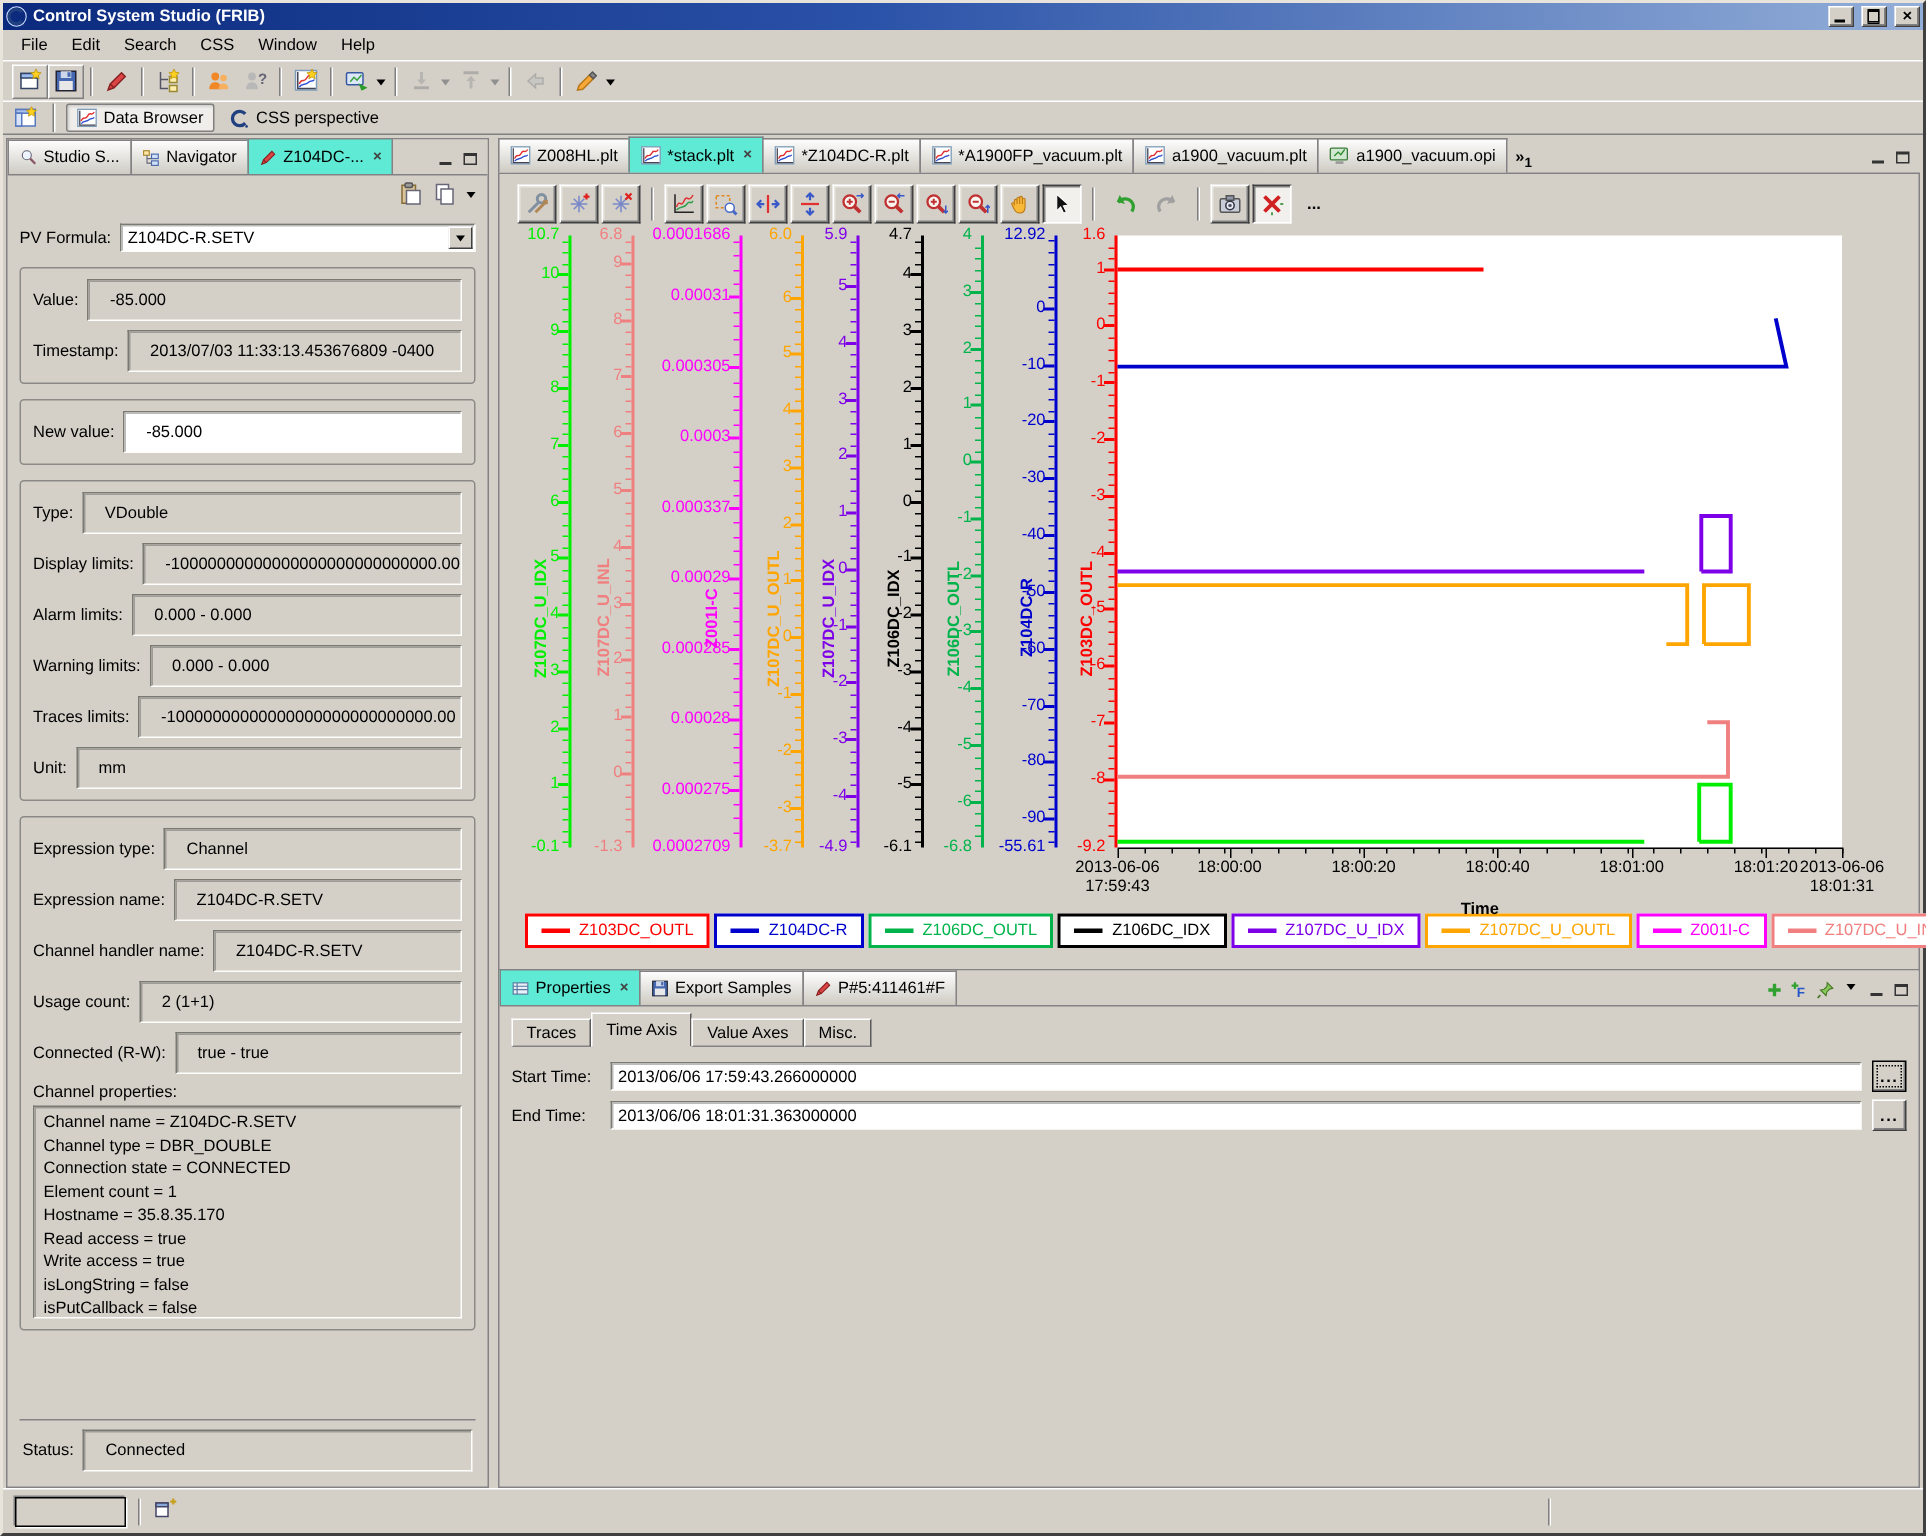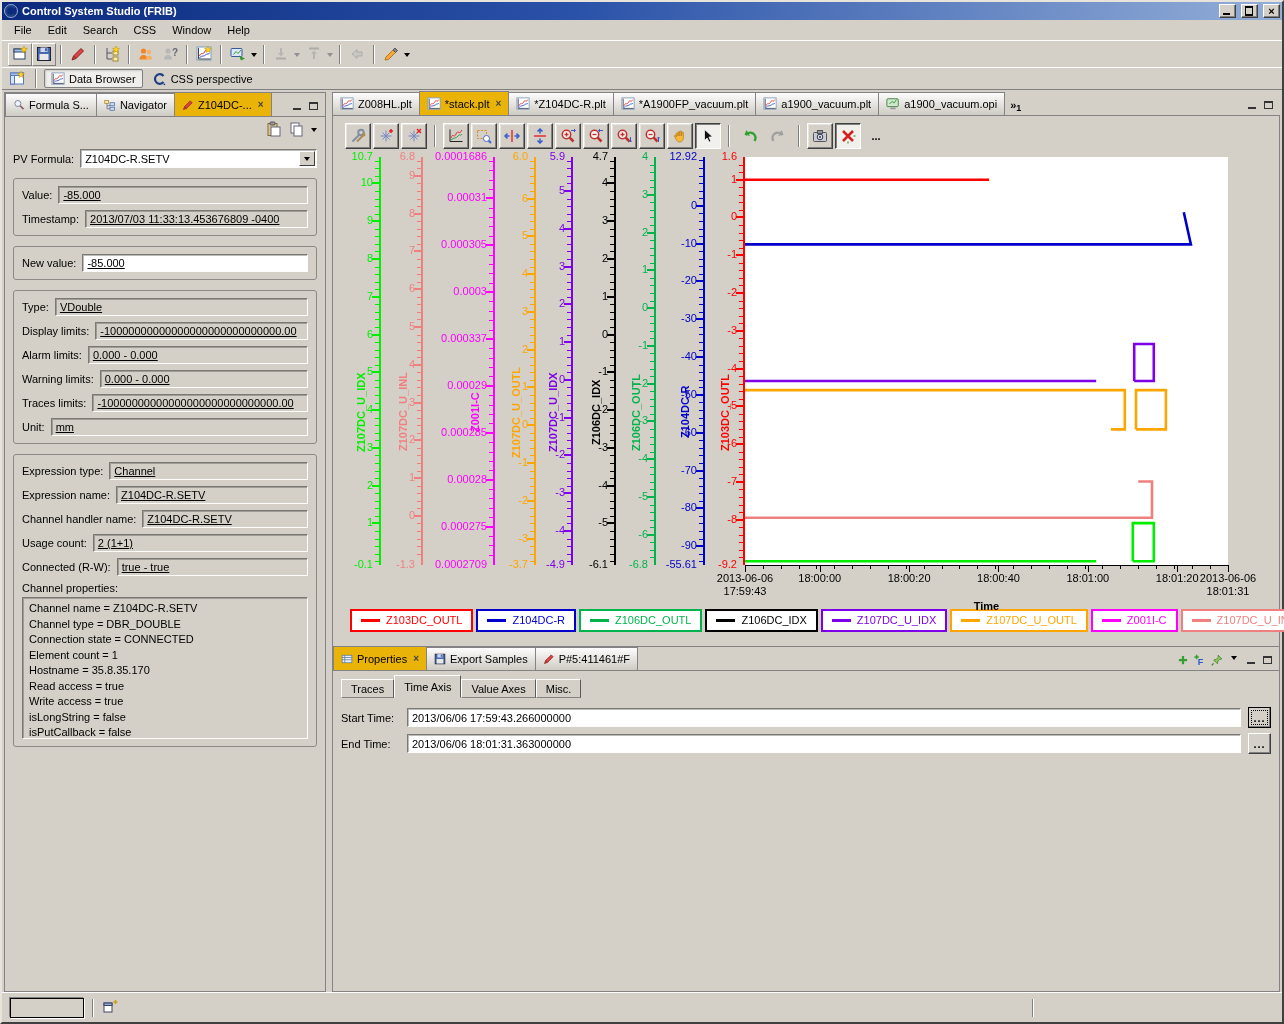--- a/index.html
+++ b/index.html
@@ -31,35 +31,35 @@
   .persp-btn.active{border-color:#808080;background:#f0eeea;border-radius:2px;box-shadow:inset 1px 1px 2px rgba(0,0,0,.15);}
   
   .workspace{flex:1;display:flex;padding:2px 2px 0 2px;min-height:0;}
   .view{border:1px solid #848284;background:#d4d0c8;display:flex;flex-direction:column;min-height:0;}
   .left-panel{width:322px;flex:none;}
   .sash{width:6px;flex:none;}
   .editor-col{flex:1;display:flex;flex-direction:column;min-width:0;}
   
   .tabrow{height:24px;display:flex;align-items:flex-end;border-bottom:1px solid #848284;background:#d4d0c8;flex:none;}
   .etab{height:23px;display:flex;align-items:center;gap:4px;padding:0 7px;border:1px solid #848284;border-bottom:none;background:linear-gradient(#fdfdfd,#cecbc3);margin-right:-1px;white-space:nowrap;}
-  .etab.active{background:#eab308;height:24px;}
+  .etab.active{background:#5eead4;height:24px;}
   .tab-x{font-size:10px;font-weight:bold;color:#444;margin-left:2px;}
   .minmax{margin-left:auto;display:flex;gap:2px;align-items:center;padding:0 4px 4px 0;}
   .mm{width:15px;height:13px;display:flex;align-items:center;justify-content:center;position:relative;}
   .mm-min{width:8px;height:2px;background:#333;margin-top:6px;}
   .mm-max{width:9px;height:8px;border:1px solid #333;border-top-width:2px;}
   .chev{display:flex;align-items:flex-start;padding:2px 6px;font-weight:bold;}
   .chev-count{font-size:9px;margin-top:4px;}
   
   .lp-toolbar{height:24px;display:flex;justify-content:flex-end;align-items:center;gap:3px;padding:2px 6px;flex:none;}
   .lp-body{flex:1;display:flex;flex-direction:column;padding:8px 8px 6px 8px;min-height:0;}
   .frow{display:flex;align-items:center;margin-bottom:6px;}
   .frow:last-child{margin-bottom:0;}
   .flabel{white-space:nowrap;margin-right:6px;}
-  .fld{height:18px;display:flex;align-items:center;padding:0 4px;background:#d4d0c8;border:1px solid;border-color:#7a7a72 #fdfdfb #fdfdfb #7a7a72;box-shadow:inset 1px 1px 0 rgba(60,60,60,.35);flex:1;white-space:nowrap;overflow:hidden;min-width:0;text-decoration:underline;}
+  .fld{height:28px;display:flex;align-items:center;padding:0 14px;background:#d4d0c8;border:1px solid;border-color:#7a7a72 #fdfdfb #fdfdfb #7a7a72;box-shadow:inset 1px 1px 0 rgba(60,60,60,.35);flex:1;white-space:nowrap;overflow:hidden;min-width:0;}
   .fld.white{background:#fff;}
   .combo{display:flex;flex:1;height:19px;border:1px solid;border-color:#7a7a72 #fdfdfb #fdfdfb #7a7a72;box-shadow:inset 1px 1px 0 rgba(60,60,60,.35);background:#fff;align-items:center;}
   .combo .cval{flex:1;padding:0 4px;white-space:nowrap;overflow:hidden;}
   .combo-btn{width:16px;height:15px;margin-right:1px;background:#d4d0c8;border:1px solid;border-color:#fff #404040 #404040 #fff;display:flex;align-items:center;justify-content:center;}
   .group{border:1px solid #8c8a86;border-radius:3px;padding:7px 8px;margin-bottom:10px;flex:none;}
   .proparea{height:142px;background:#d4d0c8;border:1px solid;border-color:#7a7a72 #fdfdfb #fdfdfb #7a7a72;box-shadow:inset 1px 1px 0 rgba(60,60,60,.35);padding:3px 6px;line-height:15.5px;overflow:hidden;}
   .lp-status{margin-top:auto;border-top:1px solid #848284;padding:6px 2px 4px 2px;display:flex;align-items:center;flex:none;}
   
   .chart-zone{position:relative;height:530px;background:#d4d0c8;border-left:1px solid #848284;border-right:1px solid #848284;flex:none;}
   .chart-toolbar{height:36px;display:flex;align-items:center;gap:2px;padding:5px 4px 2px 12px;}
@@ -409,21 +409,21 @@
   </div>
 
   <div class="workspace">
 
     <div class="view left-panel">
       <div class="tabrow">
         <span class="etab">
           <svg class="i12" viewBox="0 0 16 16">
               <use href="#sym-search"></use>
             </svg>
-          <span>Formula S...</span>
+          <span>Studio S...</span>
         </span>
         <span class="etab">
           <svg class="i12" viewBox="0 0 16 16">
               <use href="#sym-nav"></use>
             </svg>
           <span>Navigator</span>
         </span>
         <span class="etab active">
           <svg class="i12" viewBox="0 0 16 16">
               <use href="#sym-probe"></use>
@@ -531,20 +531,24 @@
             <div>Channel name = Z104DC-R.SETV</div>
             <div>Channel type = DBR_DOUBLE</div>
             <div>Connection state = CONNECTED</div>
             <div>Element count = 1</div>
             <div>Hostname = 35.8.35.170</div>
             <div>Read access = true</div>
             <div>Write access = true</div>
             <div>isLongString = false</div>
             <div>isPutCallback = false</div>
           </div>
+        </div>
+        <div class="lp-status">
+          <span class="flabel">Status:</span>
+          <span class="fld">Connected</span>
         </div>
       </div>
     </div>
 
     <div class="sash"></div>
 
     <div class="editor-col">
       <div class="tabrow">
         <span class="etab">
           <svg class="i14" viewBox="0 0 16 16">

